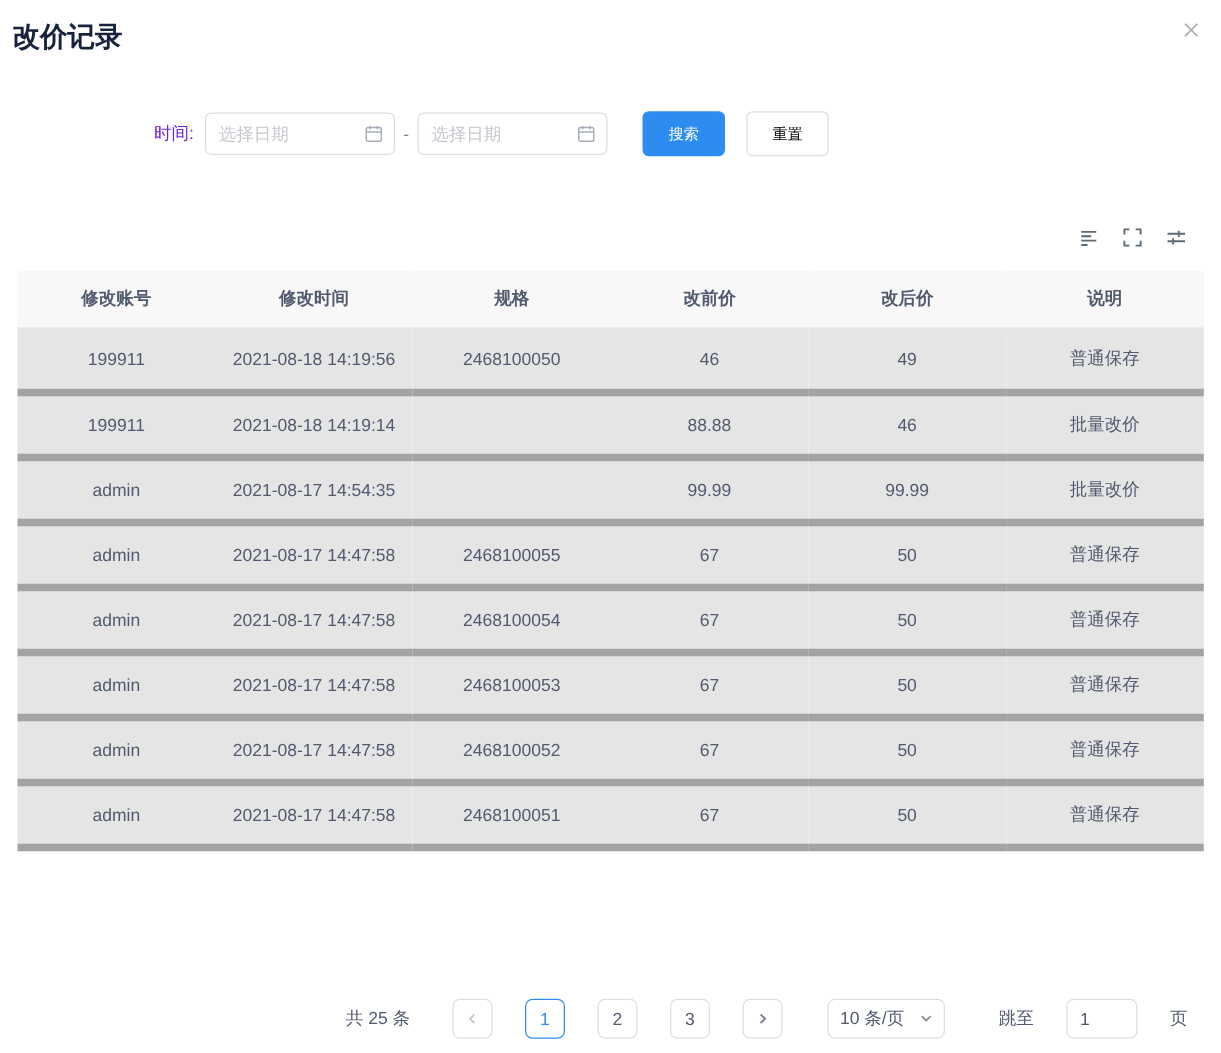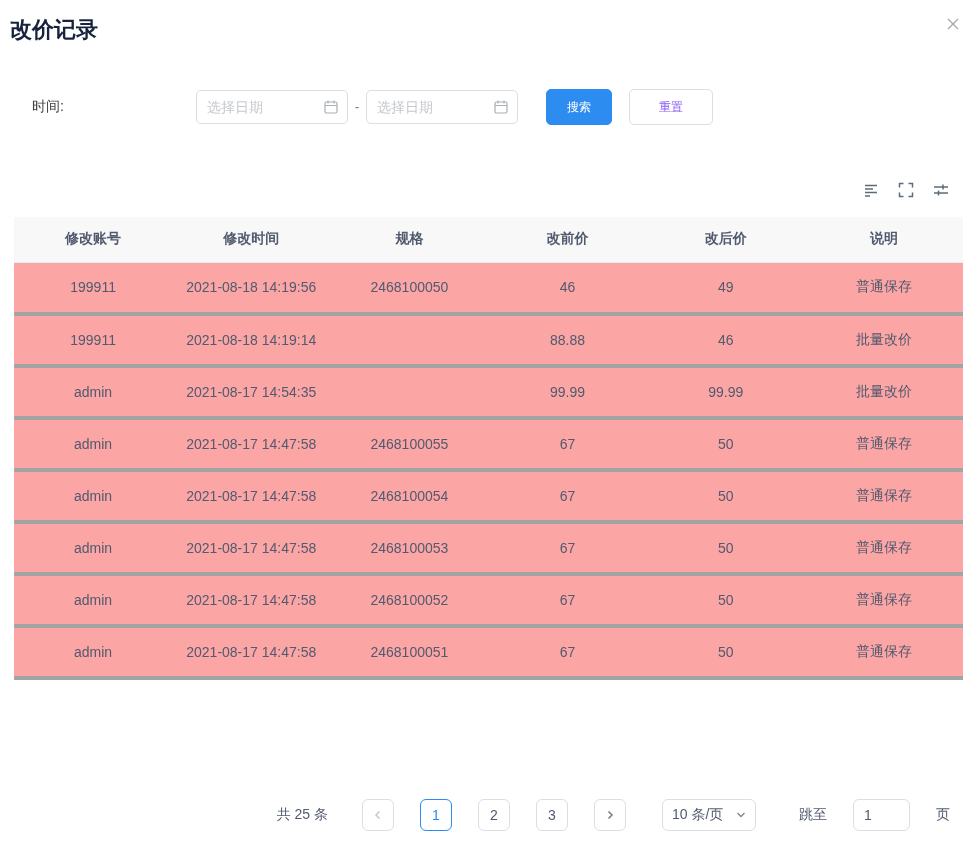--- a/index.html
+++ b/index.html
@@ -5,38 +5,38 @@
   * { margin:0; padding:0; box-sizing:border-box; }
   html,body { width:977px; height:842px; background:#fff; font-family:"Liberation Sans","DejaVu Sans",sans-serif; font-size:14px; color:#515a6e; overflow:hidden; }
   .modal { position:relative; width:977px; height:842px; background:#fff; }
 
   
   .page-title { position:absolute; top:15px; left:10px; font-size:22px; font-weight:bold; color:#17233d; }
   .close-btn { position:absolute; top:14px; right:14px; width:20px; height:20px; border:none; background:transparent; cursor:pointer; color:#a6a9ad; display:flex; align-items:center; justify-content:center; }
 
   
   .filter-row { position:absolute; top:89px; left:0; display:flex; align-items:center; }
-  .filter-label { width:155px; text-align:left; margin-right:9px; color:#404040;margin-left:32px; }
+  .filter-label { width:155px; text-align:right; margin-right:9px; color:#6d28d9; }
   .date-input { position:relative; width:152px; height:34px; }
   .date-input input { width:100%; height:100%; border:1px solid #dcdee2; border-radius:5px; padding:0 30px 0 10px; font-size:14px; color:#515a6e; font-family:inherit; outline:none; }
   .date-input input::placeholder { color:#c5c8ce; }
   .date-input .cal-icon { position:absolute; right:9px; top:9px; pointer-events:none; }
   .dash-sep { width:18px; text-align:center; color:#808695; }
   .btn { height:36px; border-radius:5px; font-size:12px; font-family:inherit; cursor:pointer; }
   .btn-primary { margin-left:28px; width:66px; background:#2d8cf0; border:1px solid #2d8cf0; color:#fff; }
-  .btn-default { margin-left:17px; width:84px; background:#fff; border:1px solid #dcdee2; color:#8b5cf6; }
+  .btn-default { margin-left:17px; width:66px; background:#fff; border:1px solid #dcdee2; color:#000000; }
 
   
   .table-toolbar { position:absolute; top:181px; right:27px; display:flex; align-items:center; gap:17px; }
   .tool-btn { border:none; background:transparent; cursor:pointer; padding:0; width:18px; height:18px; display:flex; align-items:center; justify-content:center; }
 
   
   .record-table { position:absolute; top:217px; left:14px; width:949px; border-collapse:collapse; table-layout:fixed; }
   .record-table th { height:45px; background:#f8f8f9; color:#515a6e; font-weight:bold; font-size:14px; text-align:center; border-bottom:1px solid #e8eaec; }
-  .record-table td { height:52px; text-align:center; font-size:14px; color:#515a6e; border-bottom:4px solid #a3a3a3; background:#fca5a5; }
+  .record-table td { height:52px; text-align:center; font-size:14px; color:#515a6e; border-bottom:6px solid #a3a3a3; background:#e5e5e5; }
 
   
   .pagination { position:absolute; top:799px; right:27px; display:flex; align-items:center; gap:26px;justify-content:center; }
   .pg-total { margin-right:8px; color:#515a6e; }
   .pg-btn { width:32px; height:32px; border:1px solid #dcdee2; border-radius:6px; background:#fff; color:#515a6e; font-size:14px; font-family:inherit; cursor:pointer; display:flex; align-items:center; justify-content:center; }
   .pg-btn.active { border-color:#2d8cf0; color:#2d8cf0; }
   .pg-btn.disabled { cursor:not-allowed; }
   .pg-btn.disabled svg { stroke:#c5c8ce; }
   .page-size { margin-left:10px; width:94px; height:32px; border:1px solid #dcdee2; border-radius:6px; background:#fff; display:flex; align-items:center; justify-content:space-between; padding:0 9px; cursor:pointer; color:#515a6e; }
   .jump-label { margin-left:17px; }

